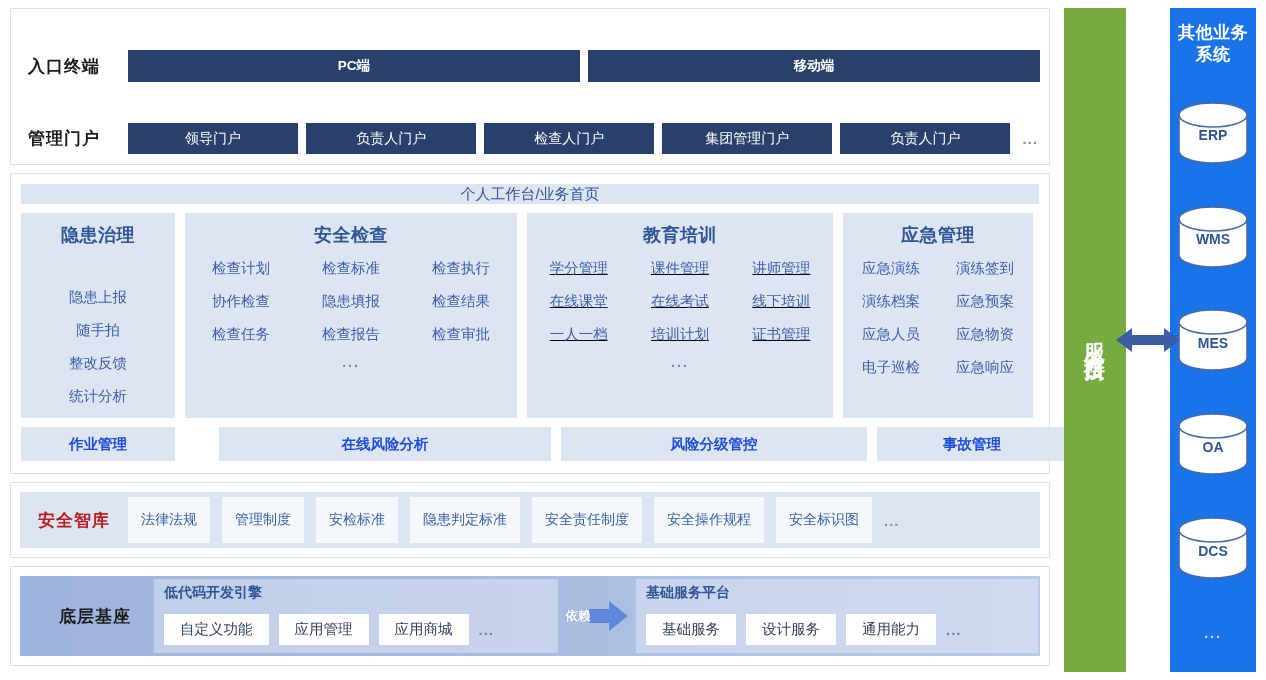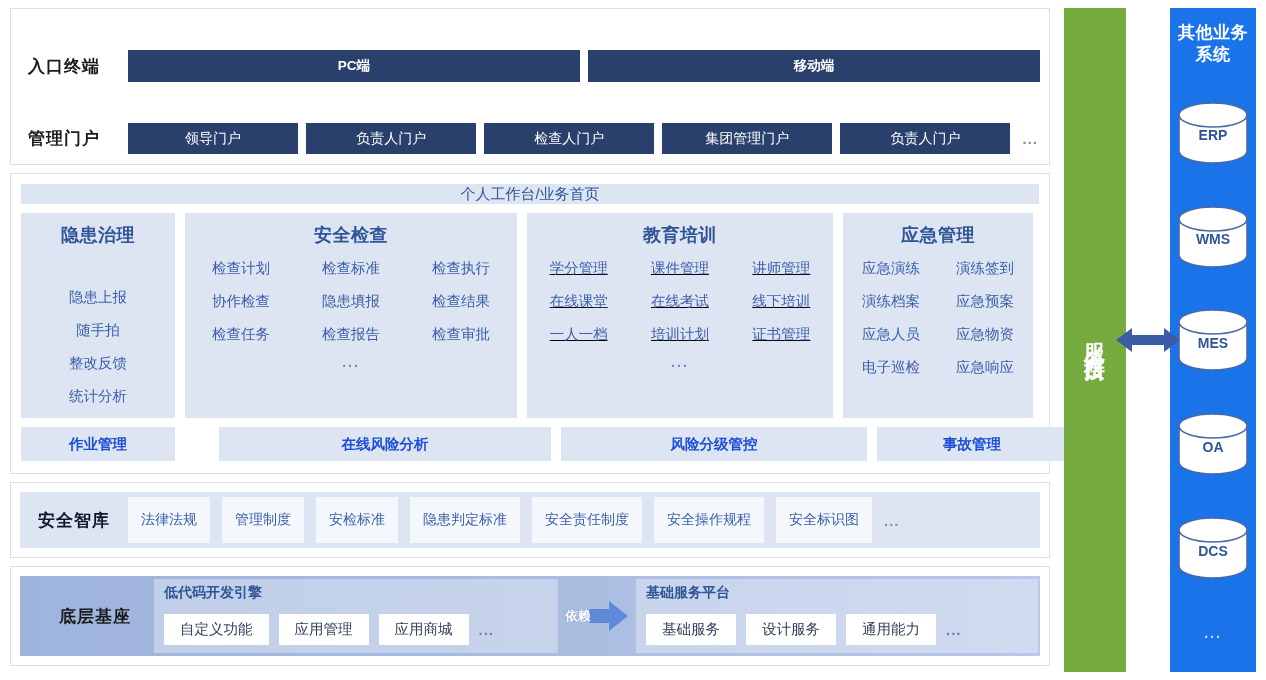--- a/index.html
+++ b/index.html
@@ -120,21 +120,21 @@
   
   .panel-think{padding:9px;}
   .think-inner{
     background:#dde4f2;
     height:56px;
     display:flex;align-items:center;
     padding:0 12px 0 18px;
     gap:12px;box-sizing:border-box;
   }
   .think-label{
-    font-size:17px;font-weight:bold;color:#0f172a;
+    font-size:17px;font-weight:bold;color:#b91c1c;
     letter-spacing:1px;flex:0 0 auto;margin-right:6px;
   }
   .chip{
     background:#f4f7fc;
     color:#3b5fa8;font-size:14px;
     padding:14px 13px;
     white-space:nowrap;
     flex:0 0 auto;
   }
   .think-dots{color:#8a93a6;font-size:15px;font-weight:bold;letter-spacing:1px;}

